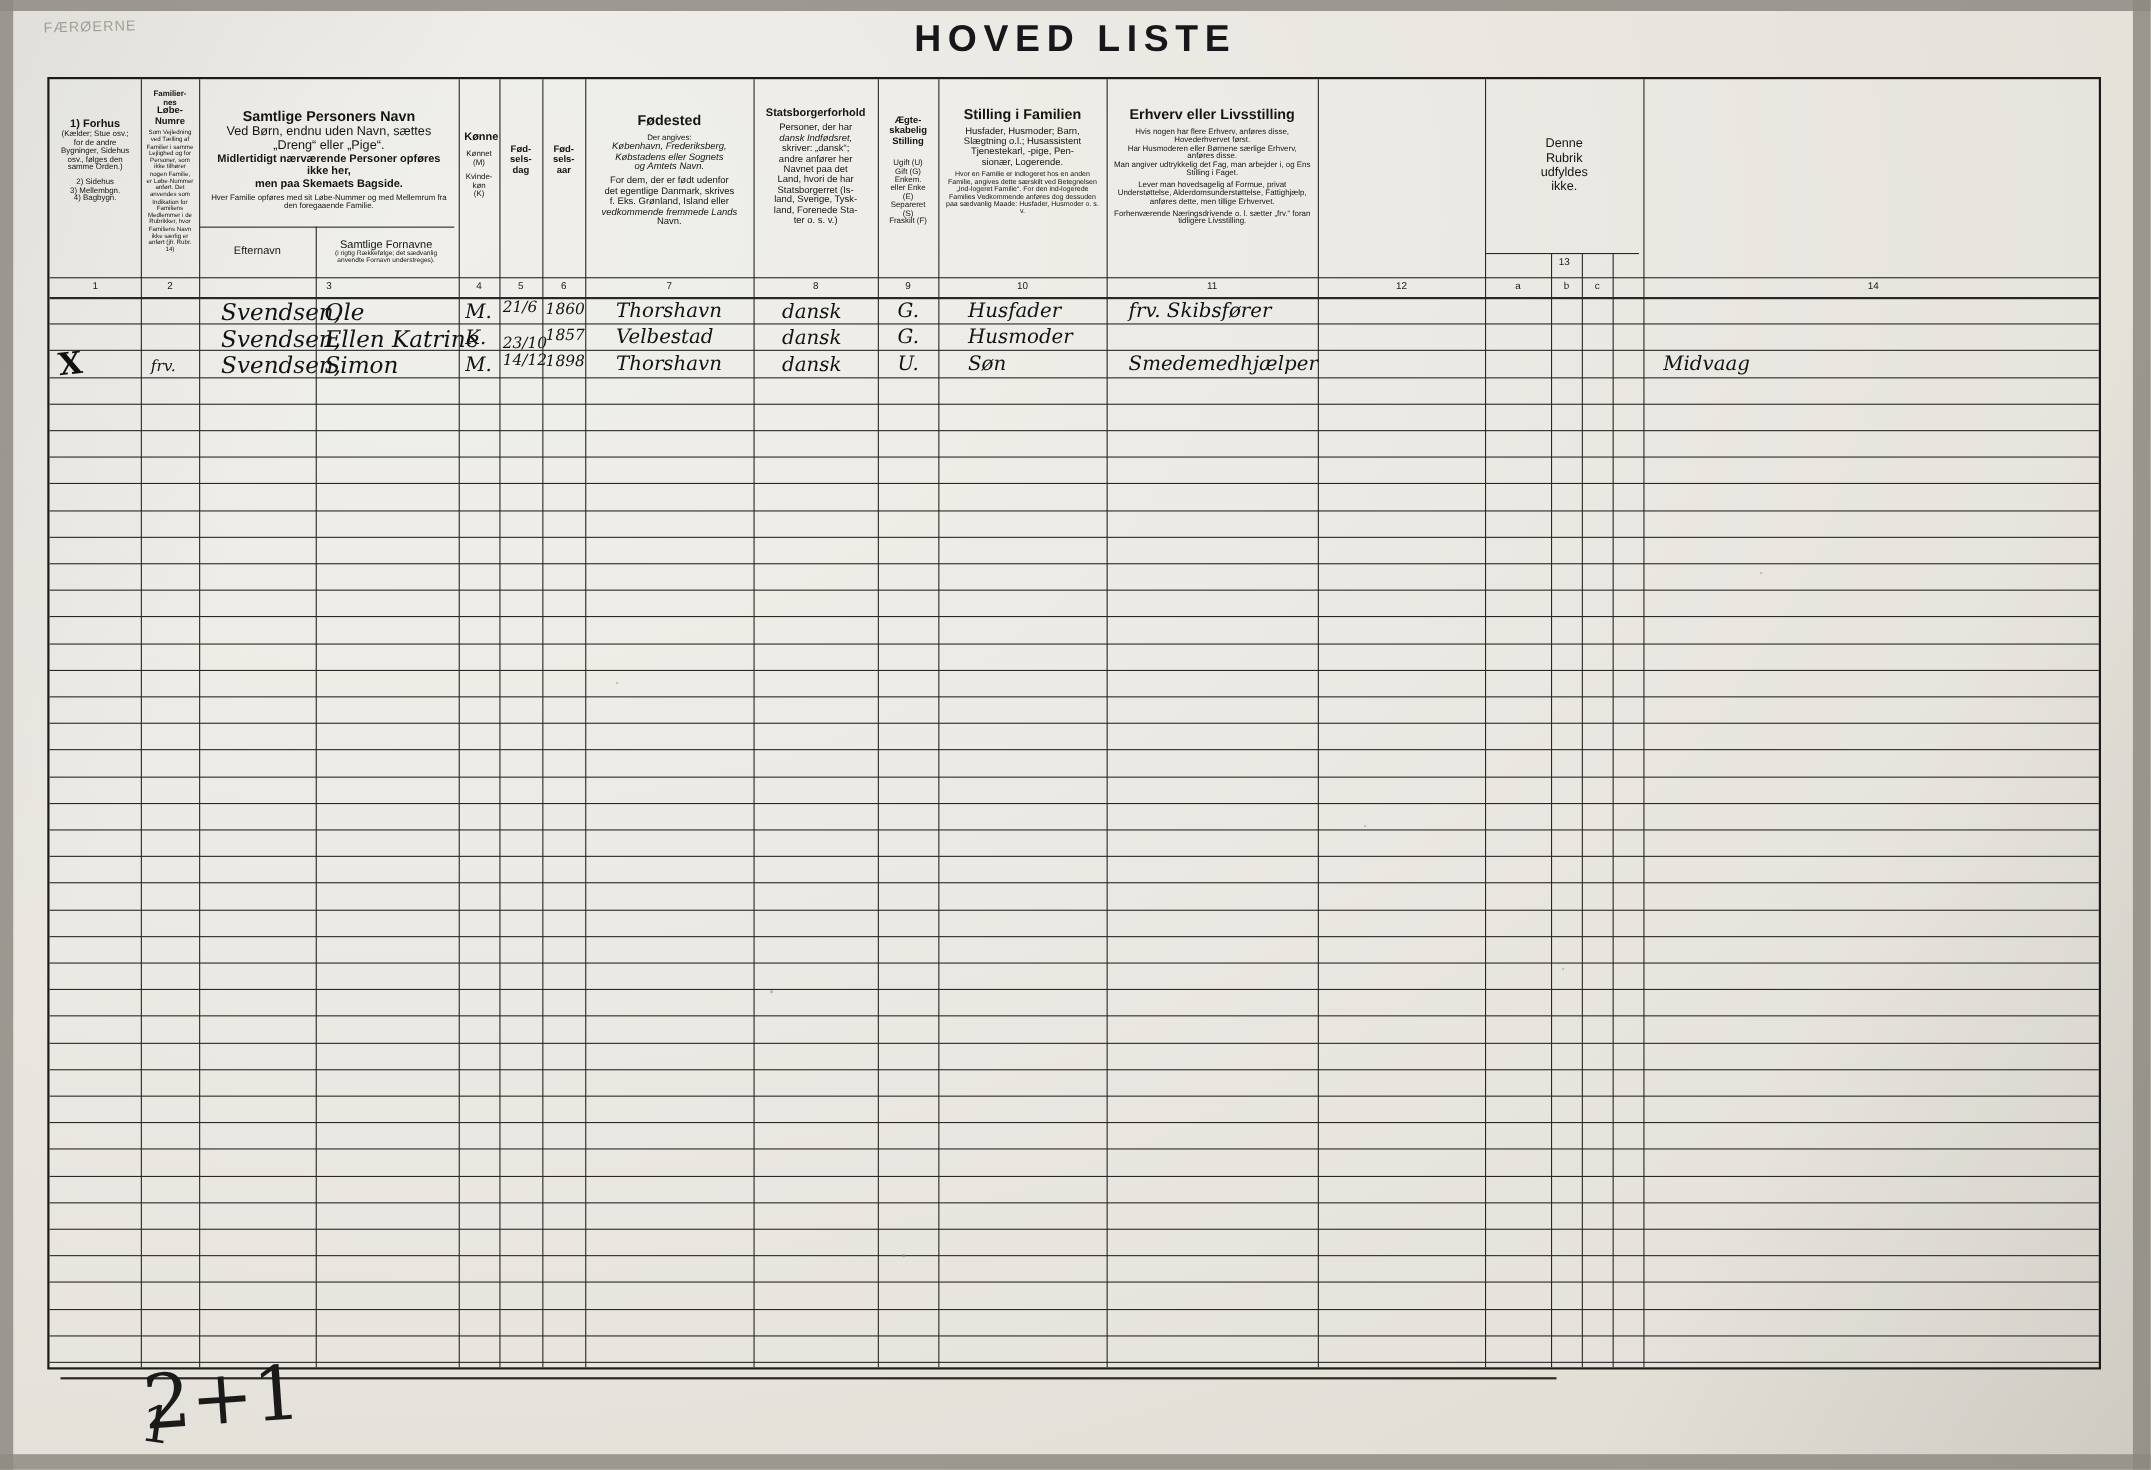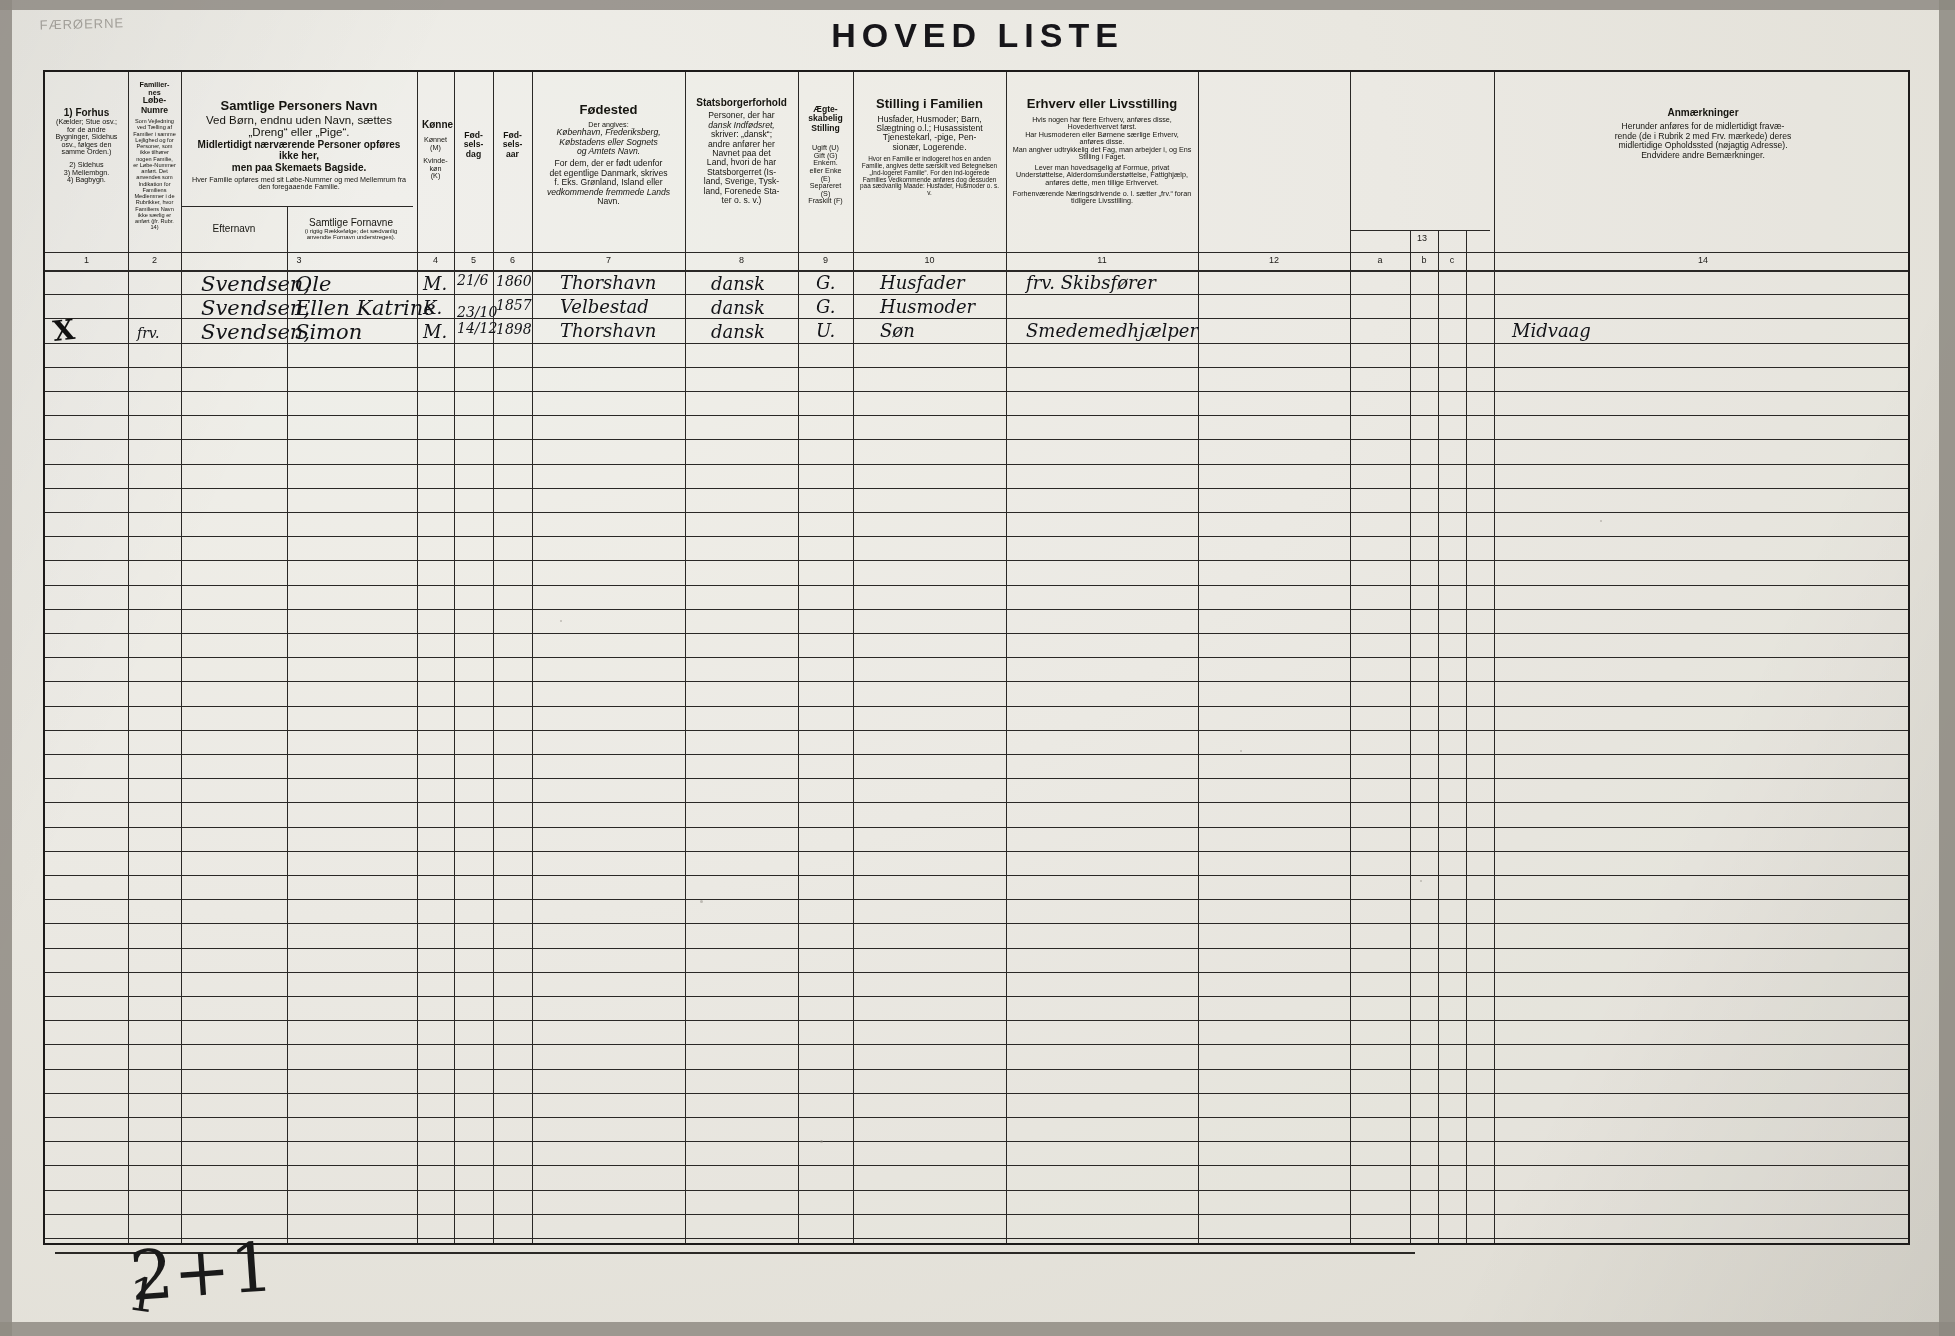--- a/index.html
+++ b/index.html
@@ -277,26 +277,25 @@
         <div class="t5" style="font-size:6.4px;margin-top:4px">Hvor en Familie er indlogeret hos en anden Familie, angives dette særskilt ved Betegnelsen „Ind-logeret Familie“. For den ind-logerede Families Vedkommende anføres dog dessuden paa sædvanlig Maade: Husfader, Husmoder o. s. v.</div>
       </div>
       <div class="hdr" style="left: 963px; top: 22px; width: 188px; height: 156px;">
         <div class="t1">Erhverv eller Livsstilling</div>
         <div class="t5" style="margin-top:4px">Hvis nogen har flere Erhverv, anføres disse, Hovederhvervet først.</div>
         <div class="t5">Har Husmoderen eller Børnene særlige Erhverv, anføres disse.</div>
         <div class="t5">Man angiver udtrykkelig det Fag, man arbejder i, og Ens Stilling i Faget.</div>
         <div class="t5" style="margin-top:3px">Lever man hovedsagelig af Formue, privat Understøttelse, Alderdomsunderstøttelse, Fattighjælp, anføres dette, men tillige Erhvervet.</div>
         <div class="t5" style="margin-top:3px">Forhenværende Næringsdrivende o. l. sætter „frv.“ foran tidligere Livsstilling.</div>
       </div>
-      <div class="hdr" style="left: 1451px; top: 32px; width: 414px; height: 146px;">
-        <div class="t3 bold">Anmærkninger</div>
-        <div class="t4" style="margin-top:4px">Herunder anføres for de midlertidigt fravæ-</div>
-        <div class="t4">rende (de i Rubrik 2 med Frv. mærkede) deres</div>
-        <div class="t4">midlertidige Opholdssted (nøjagtig Adresse).</div>
-        <div class="t4">Endvidere andre Bemærkninger.</div>
+      <div class="hdr" style="left: 1307px; top: 50px; width: 140px; height: 106px;">
+        <div class="t2">Denne</div>
+        <div class="t2">Rubrik</div>
+        <div class="t2">udfyldes</div>
+        <div class="t2">ikke.</div>
       </div>
       <div class="numrow" style="left: 29.5px; top: 183px; width: 24px;">1</div>
       <div class="numrow" style="left: 97.5px; top: 183px; width: 24px;">2</div>
       <div class="numrow" style="left: 242px; top: 183px; width: 24px;">3</div>
       <div class="numrow" style="left: 378.5px; top: 183px; width: 24px;">4</div>
       <div class="numrow" style="left: 416.5px; top: 183px; width: 24px;">5</div>
       <div class="numrow" style="left: 455.5px; top: 183px; width: 24px;">6</div>
       <div class="numrow" style="left: 551.5px; top: 183px; width: 24px;">7</div>
       <div class="numrow" style="left: 684.5px; top: 183px; width: 24px;">8</div>
       <div class="numrow" style="left: 768.5px; top: 183px; width: 24px;">9</div>

